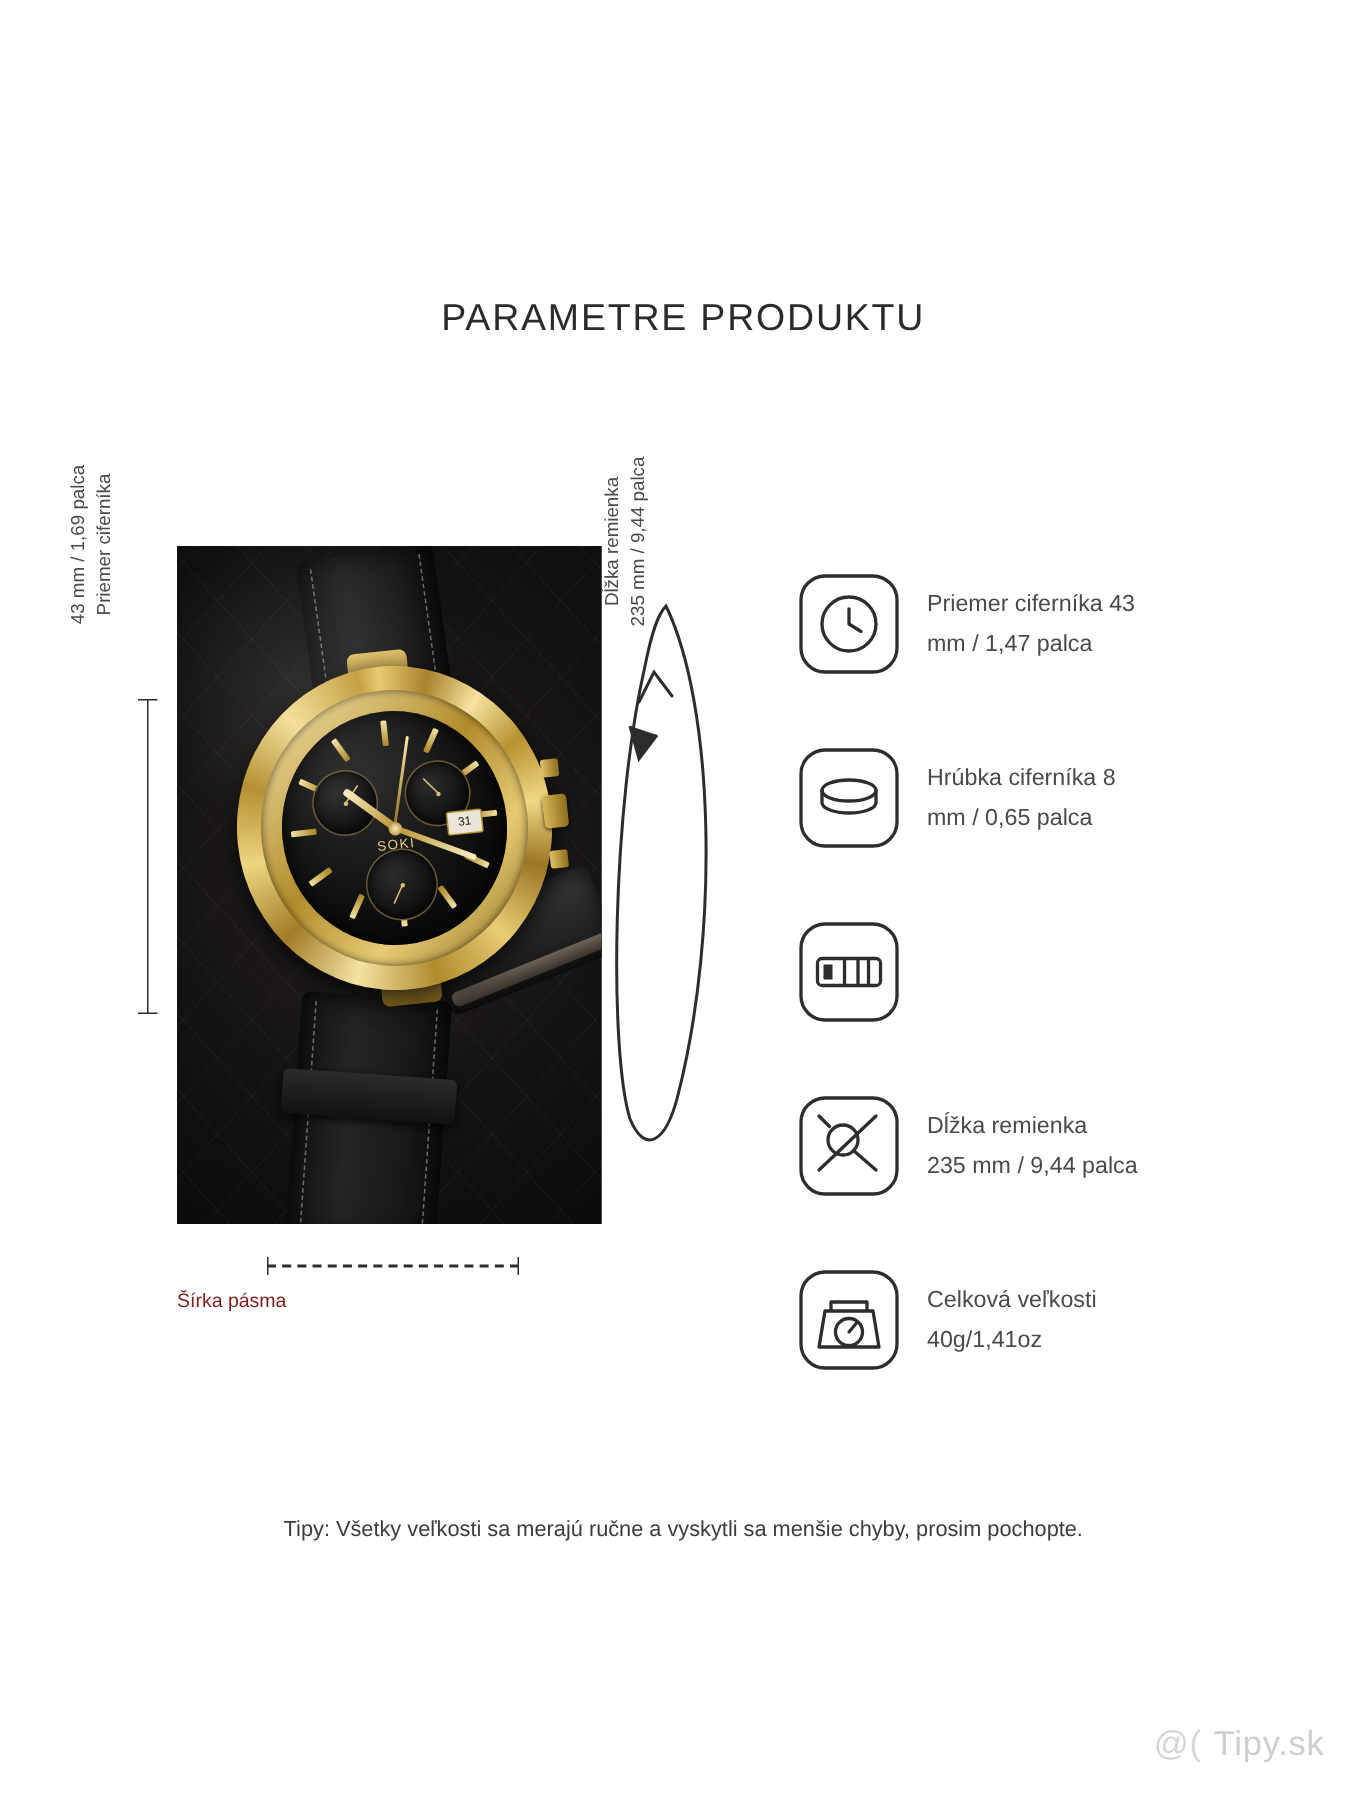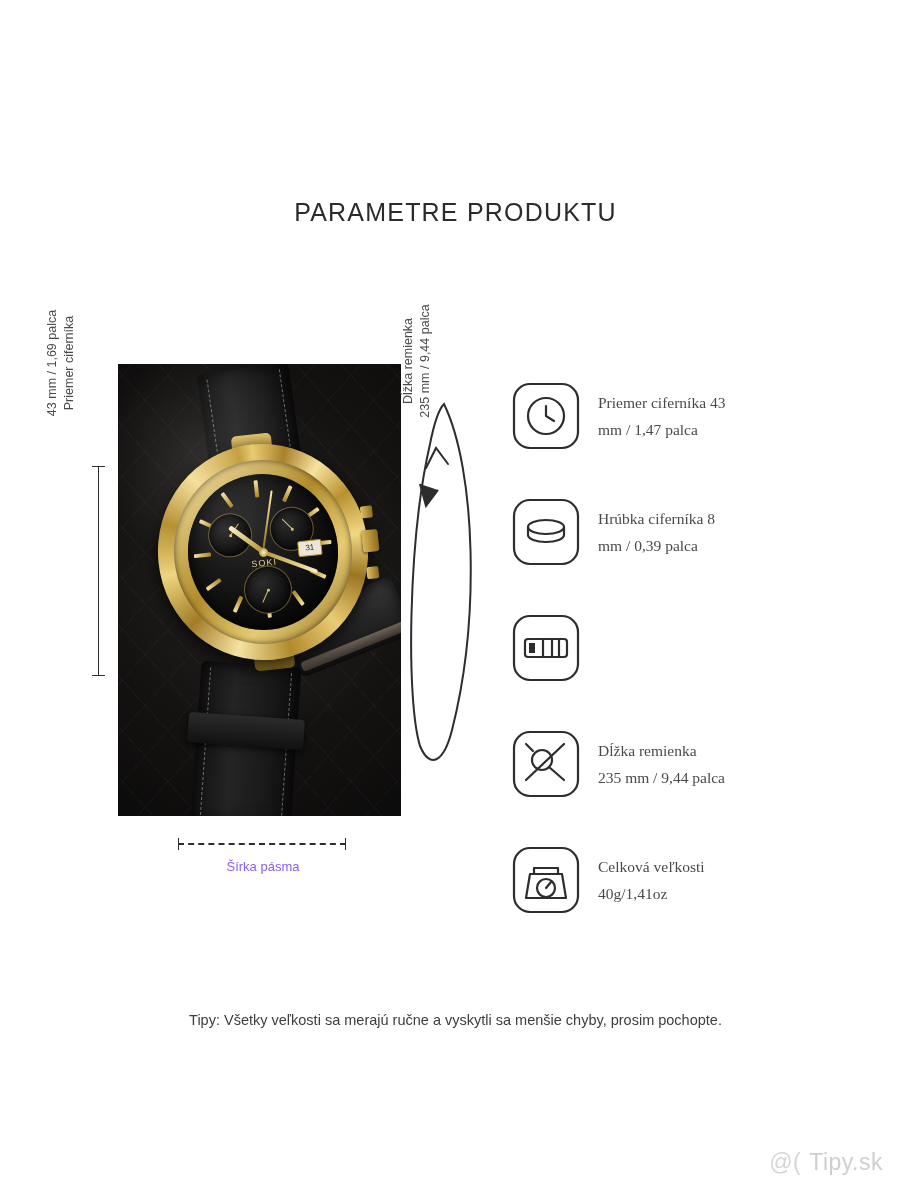--- a/index.html
+++ b/index.html
@@ -293,24 +293,23 @@
     width: 1px; height: 12px;
     background: #2d2d2d;
   }
   .h-dim .cap.l { left: 0; }
   .h-dim .cap.r { right: 0; }
   .h-dim-label {
     position: absolute;
     left: 118px;
     top: 855px;
     width: 290px;
-    text-align: center;
     font-size: 13px;
     line-height: 23px;
-    color: #8b5cf6;
+    color: #7f1d1d;
   }
 
   
   .oval-wrap {
     position: absolute;
     left: 404px;
     top: 390px;
     width: 80px;
     height: 390px;
   }
@@ -324,24 +323,23 @@
     line-height: 17px;
     color: #4a4a4a;
     transform: rotate(-90deg);
     transform-origin: 0 0;
     text-align: center;
   }
 
   
   .specs {
     position: absolute;
-    left: 512px;
+    left: 532px;
     top: 358px;
     width: 340px;
-    font-family: Liberation Serif, serif;
   }
   .spec-row {
     display: flex;
     align-items: center;
     height: 116px;
   }
   .spec-icon {
     flex: 0 0 auto;
     width: 68px;
     height: 68px;
@@ -506,21 +504,21 @@
     <div class="spec-row">
       <div class="spec-icon">
         <svg width="68" height="68" viewBox="0 0 68 68" fill="none" xmlns="http://www.w3.org/2000/svg">
           <rect x="2" y="2" width="64" height="64" rx="16" stroke="#2d2d2d" stroke-width="2.2"></rect>
           <ellipse cx="34" cy="29" rx="18" ry="7" stroke="#2d2d2d" stroke-width="2.2"></ellipse>
           <path d="M16 29 V37 C16 41 24 44 34 44 C44 44 52 41 52 37 V29" stroke="#2d2d2d" stroke-width="2.2" stroke-linecap="round"></path>
         </svg>
       </div>
       <div class="spec-text">
         <div>Hrúbka ciferníka 8</div>
-        <div>mm / 0,39 palca</div>
+        <div>mm / 0,65 palca</div>
       </div>
     </div>
 
     <div class="spec-row">
       <div class="spec-icon">
         <svg width="68" height="68" viewBox="0 0 68 68" fill="none" xmlns="http://www.w3.org/2000/svg">
           <rect x="2" y="2" width="64" height="64" rx="16" stroke="#2d2d2d" stroke-width="2.2"></rect>
           <rect x="13" y="25" width="42" height="18" rx="3" stroke="#2d2d2d" stroke-width="2.2"></rect>
           <rect x="17" y="29" width="6" height="10" fill="#2d2d2d"></rect>
           <path d="M31 25 V43" stroke="#2d2d2d" stroke-width="2.2"></path>

